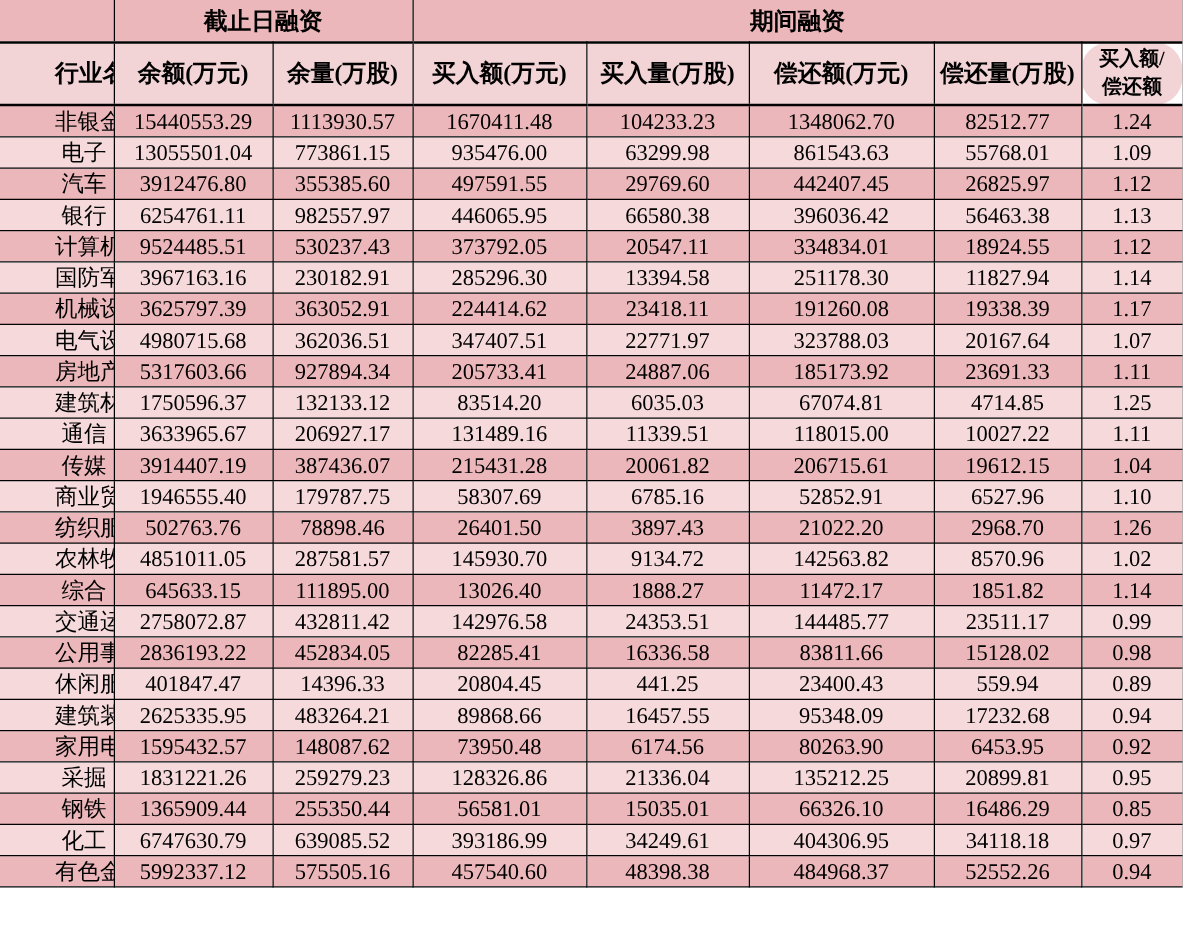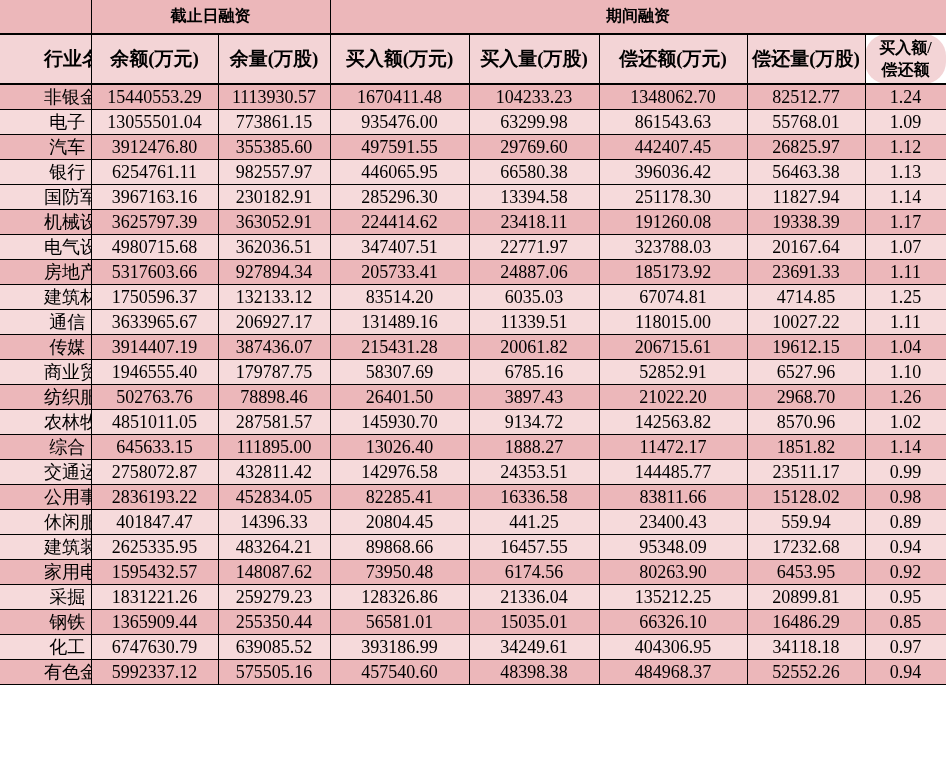--- a/index.html
+++ b/index.html
@@ -23,21 +23,21 @@
     overflow: hidden;
     white-space: nowrap;
   }
   
   thead tr:first-child th { border-top: none; }
   th:first-child, td:first-child { border-left: none; padding-left: 44px; }
 
   .group-row th {
     height: 33px;
     background: var(--row-dark, #ecb7ba);
-    font-size: 16px;
+    font-size: 19px;
     font-weight: bold;
     border-bottom-width: 2px;
   }
   .col-row th {
     height: 48px;
     background: var(--header-light, #f3d4d6);
     font-size: 19px;
     font-weight: bold;
     border-bottom-width: 2px;
   }
@@ -122,20 +122,30 @@
       <tr class="light">
         <td>银行</td>
         <td>6254761.11</td>
         <td>982557.97</td>
         <td>446065.95</td>
         <td>66580.38</td>
         <td>396036.42</td>
         <td>56463.38</td>
         <td>1.13</td>
       </tr>
+      <tr class="dark">
+        <td>计算机</td>
+        <td>9524485.51</td>
+        <td>530237.43</td>
+        <td>373792.05</td>
+        <td>20547.11</td>
+        <td>334834.01</td>
+        <td>18924.55</td>
+        <td>1.12</td>
+      </tr>
       <tr class="light">
         <td>国防军工</td>
         <td>3967163.16</td>
         <td>230182.91</td>
         <td>285296.30</td>
         <td>13394.58</td>
         <td>251178.30</td>
         <td>11827.94</td>
         <td>1.14</td>
       </tr>

